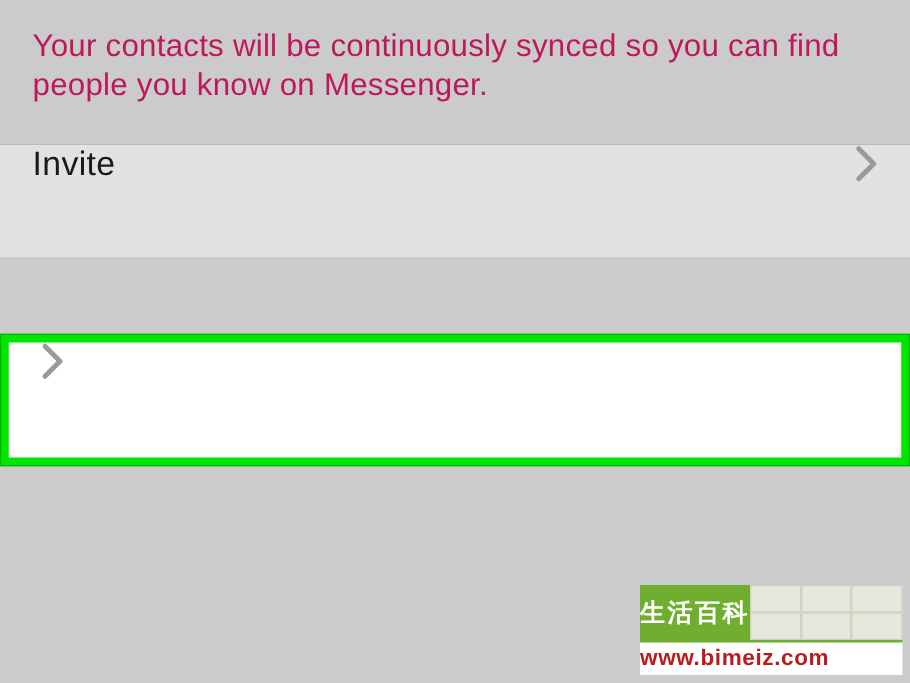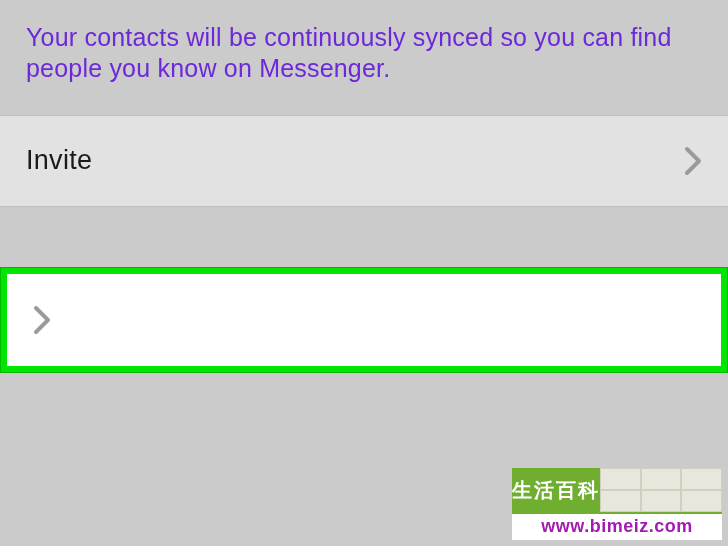--- a/index.html
+++ b/index.html
@@ -6,30 +6,30 @@
   html, body { width: 728px; height: 546px; overflow: hidden; }
   body {
     font-family: -apple-system, "Helvetica Neue", Helvetica, Arial, sans-serif;
     background: #cbcbcb;
     position: relative;
   }
   .info-text {
     padding: 22px 26px 30px 26px;
     font-size: 25px;
     line-height: 1.25;
-    color: #6d28d9;
+    color: #be185d;
     letter-spacing: 0.2px;
   }
   .row {
     background: #e2e2e2;
     border-top: 1px solid #bdbdbd;
     border-bottom: 1px solid #bdbdbd;
     height: 92px;
     display: flex;
-    align-items: center;
+    align-items: flex-start;
     justify-content: space-between;
     padding: 0 26px 0 26px;
     font-size: 27px;
     color: #1a1a1a;
     letter-spacing: 0.3px;
   }
   .highlight-wrap {
     margin-top: 60px;
     padding: 6px;
     background: #00e600;
@@ -73,24 +73,24 @@
     background: #e7e7dc;
     display: grid;
     grid-template-columns: repeat(3, 1fr);
     grid-template-rows: repeat(2, 1fr);
   }
   .wm-right div {
     border: 1px solid #cfcfc2;
   }
   .wm-bottom {
     background: #ffffff;
-    color: #a21caf;
+    color: #b91c1c;
     font-size: 18px;
     font-weight: bold;
-    text-align: center;
+    text-align: left;
     padding: 2px 0 3px 0;
     letter-spacing: 0.5px;
     border-top: 2px solid #6fae2f;
   }
 </style>
 </head>
 <body>
 
 <div class="info-text">Your contacts will be continuously synced so you can find people you know on Messenger.</div>
 

